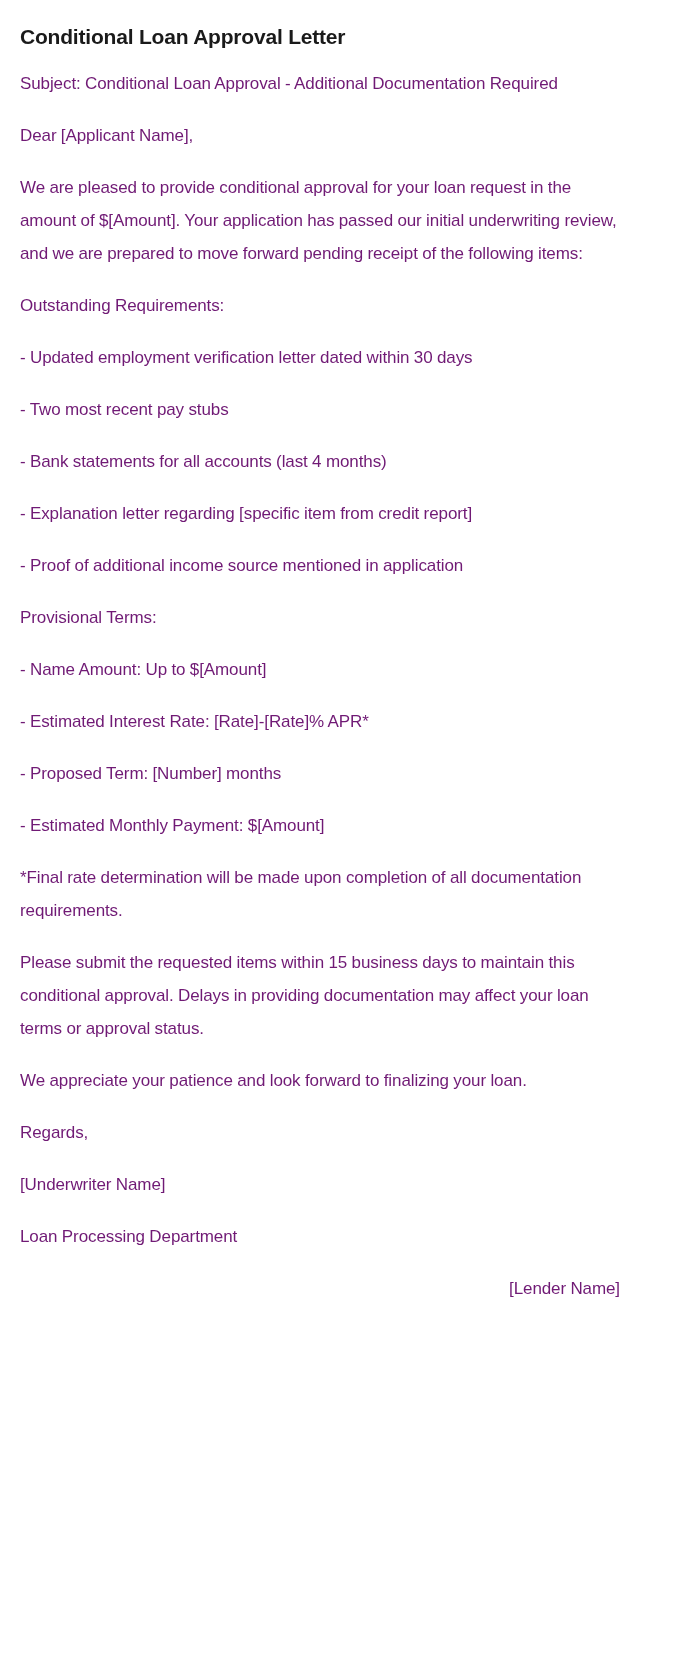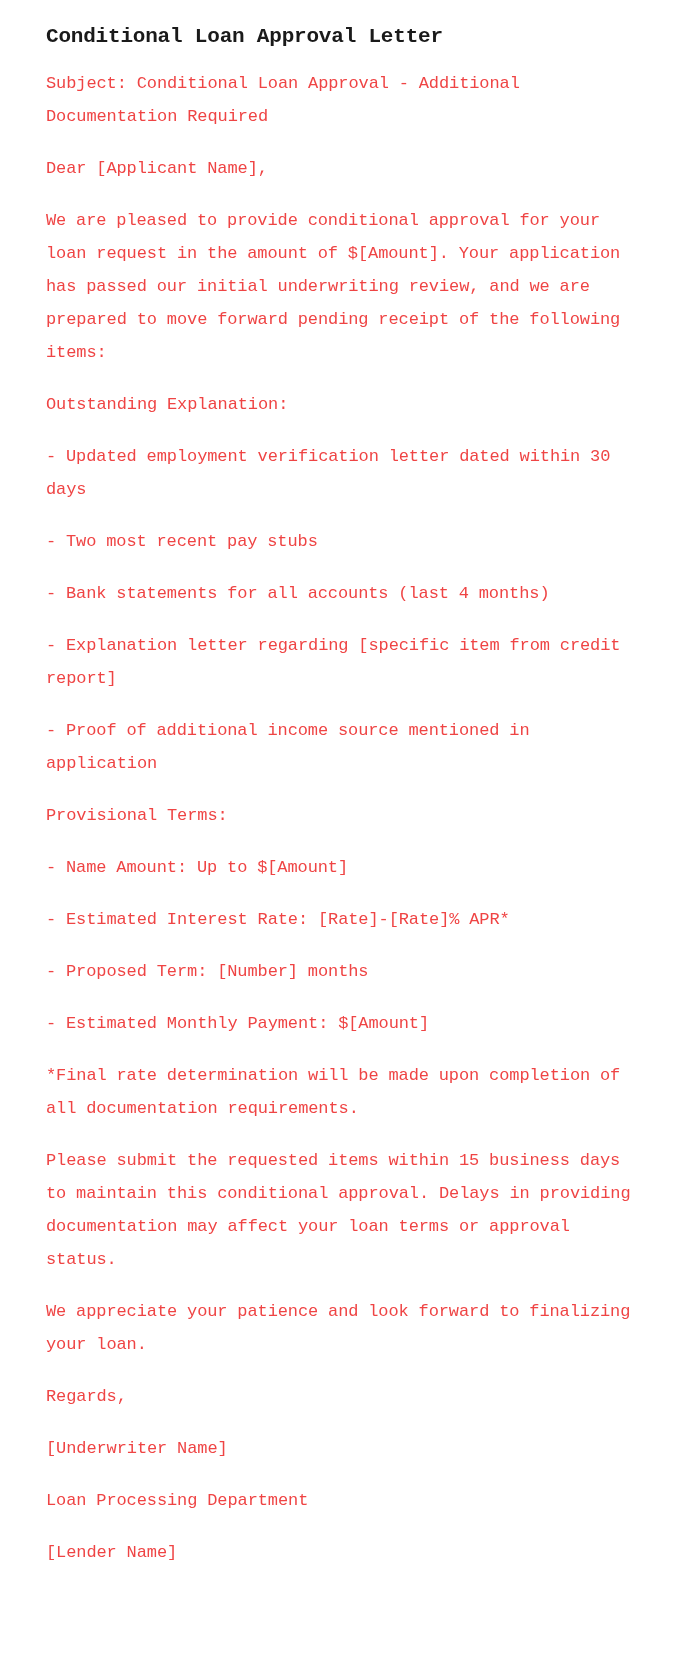--- a/index.html
+++ b/index.html
@@ -11,56 +11,56 @@
     min-height: 1660px;
     background: #ffffff;
     font-family: "Liberation Sans", "DejaVu Sans", sans-serif;
     -webkit-font-smoothing: antialiased;
   }
   .page {
     box-sizing: border-box;
     width: 700px;
     min-height: 1660px;
     background: #ffffff;
-    padding: 24px 62px 40px 46px;
-    font-family: Liberation Mono, monospace;
+    padding: 24px 62px 40px 20px;
   }
   .doc-title {
     font-size: 21px;
     font-weight: bold;
     color: #1a1a1a;
     letter-spacing: -0.2px;
     line-height: 1.25;
     margin: 0 0 14px 0;
   }
   .para {
     font-size: 17px;
     font-weight: normal;
-    color: #ef4444;
+    color: #701a75;
     line-height: 33px;
     margin: 17px 0 19px 0;
     max-width: 600px;
     word-spacing: -0.2px;
     letter-spacing: -0.1px;
   }
   .para:last-child {
     margin-bottom: 0;
+    text-align: right;
   }
 </style>
 </head>
 <body>
 
 <div class="page">
 
   <h1 class="doc-title">Conditional Loan Approval Letter</h1>
 
   <p class="para">Subject: Conditional Loan Approval - Additional Documentation Required</p>
   <p class="para">Dear [Applicant Name],</p>
   <p class="para">We are pleased to provide conditional approval for your loan request in the amount of $[Amount]. Your application has passed our initial underwriting review, and we are prepared to move forward pending receipt of the following items:</p>
-  <p class="para">Outstanding Explanation:</p>
+  <p class="para">Outstanding Requirements:</p>
   <p class="para">- Updated employment verification letter dated within 30 days</p>
   <p class="para">- Two most recent pay stubs</p>
   <p class="para">- Bank statements for all accounts (last 4 months)</p>
   <p class="para">- Explanation letter regarding [specific item from credit report]</p>
   <p class="para">- Proof of additional income source mentioned in application</p>
   <p class="para">Provisional Terms:</p>
   <p class="para">- Name Amount: Up to $[Amount]</p>
   <p class="para">- Estimated Interest Rate: [Rate]-[Rate]% APR*</p>
   <p class="para">- Proposed Term: [Number] months</p>
   <p class="para">- Estimated Monthly Payment: $[Amount]</p>

